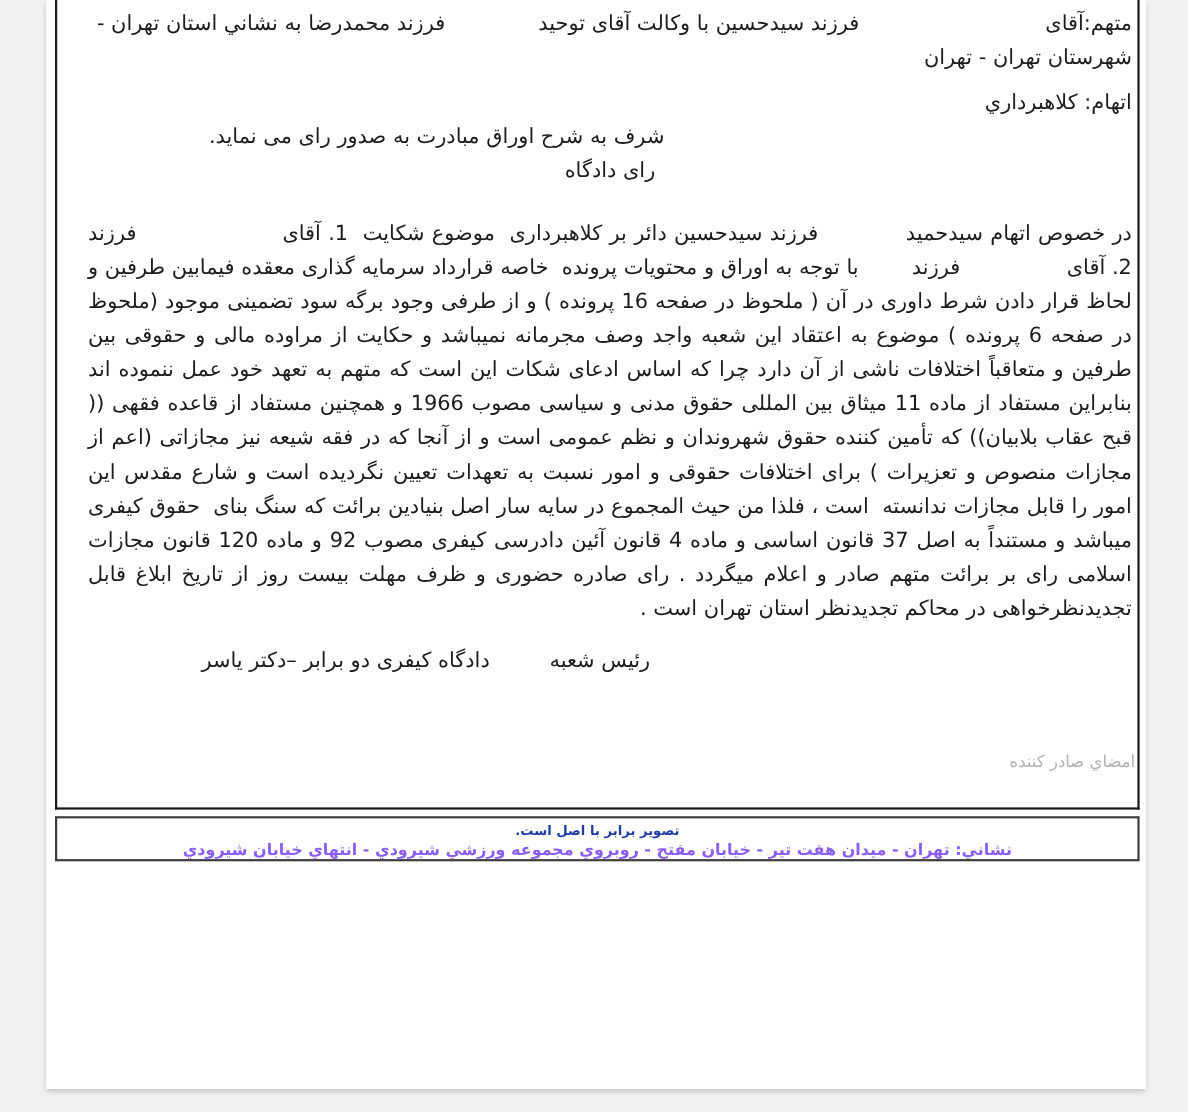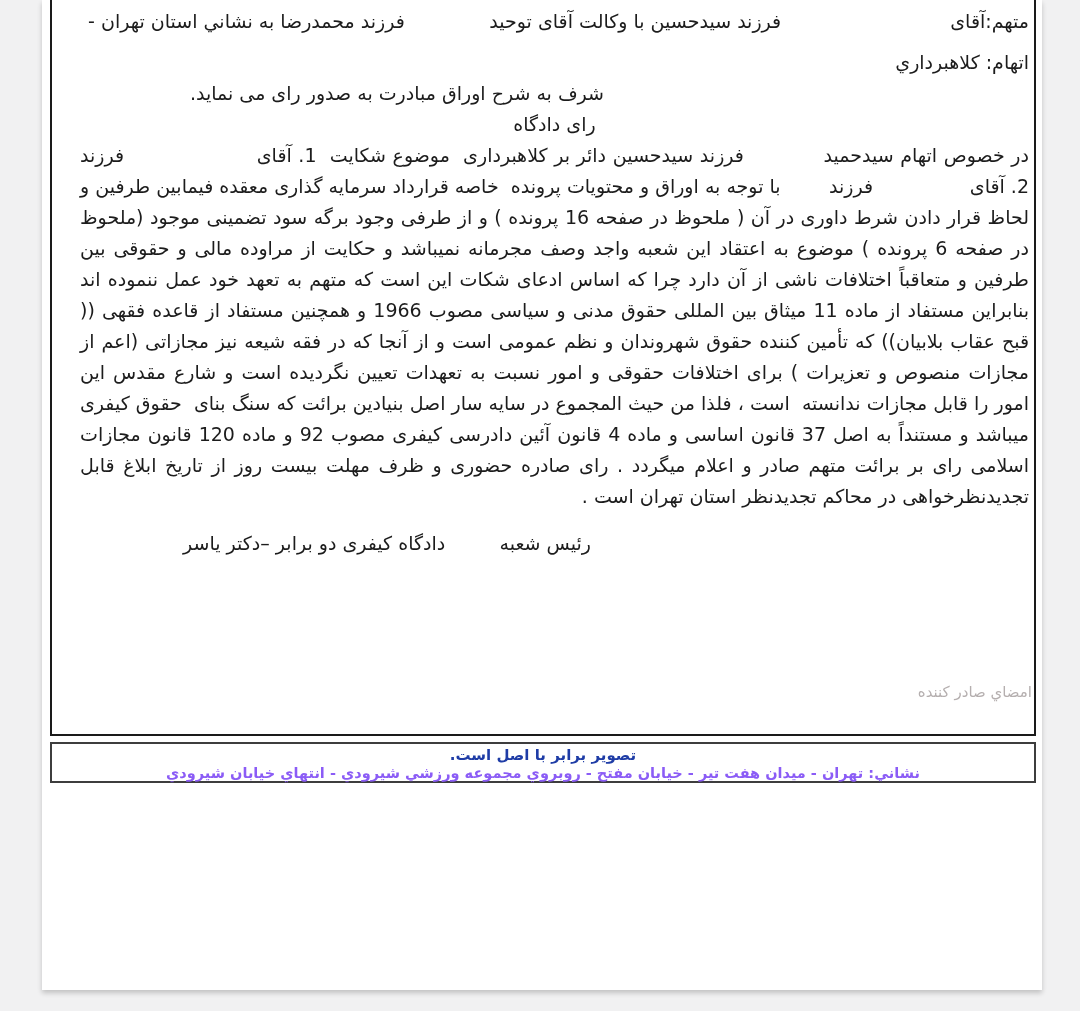--- a/index.html
+++ b/index.html
@@ -35,21 +35,21 @@
     color: #1c1c1c;
     font-size: 19px;
     line-height: 31px;
   }
   .line { white-space: pre; overflow: hidden; }
   .charge-line { margin-top: 10px; }
   .procedure-line1 { margin-top: 8px; }
   .procedure-line2 { padding-right: 425px; }
   .verdict-heading { margin-top: 0; text-align: center; }
   .verdict-body {
-    margin-top: 0;
+    margin-top: 26px;
     white-space: pre-wrap;
     text-align: justify;
   }
   .judge-line { margin-top: 16px; padding-right: 438px; }
   .issuer-label {
     position: absolute;
     top: 682px;
     right: 2px;
     color: #b5afaf;
     font-size: 15px;
@@ -66,38 +66,39 @@
     box-sizing: border-box;
     border: 2px solid #3d3d3d;
     background: #ffffff;
     direction: rtl;
     text-align: center;
   }
   .certification {
     margin-top: 2px;
     color: #1e3ca6;
     font-weight: bold;
-    font-size: 15px;
+    font-size: 12px;
     line-height: 18px;
   }
   .address {
     color: #8b5cf6;
     font-weight: bold;
     font-size: 14.5px;
     line-height: 18px;
   }
 </style>
 </head>
 <body>
 
 <div class="page">
 
   <div class="main-box">
 
     <div class="line">متهم:آقای                            فرزند سیدحسین با وکالت آقای توحید              فرزند محمدرضا به نشاني استان تهران -</div>
+    <div class="line">شهرستان تهران - تهران</div>
 
     <div class="line charge-line">اتهام: کلاهبرداري</div>
 
     <div class="line procedure-line2">شرف به شرح اوراق مبادرت به صدور رای می نماید.</div>
 
     <div class="verdict-heading">رای دادگاه</div>
 
     <div class="verdict-body">در خصوص اتهام سیدحمید            فرزند سیدحسین دائر بر کلاهبرداری  موضوع شکایت  1. آقای                    فرزند                2. آقای                فرزند        با توجه به اوراق و محتویات پرونده  خاصه قرارداد سرمایه گذاری معقده فیمابین طرفین و لحاظ قرار دادن شرط داوری در آن ( ملحوظ در صفحه 16 پرونده ) و از طرفی وجود برگه سود تضمینی موجود (ملحوظ در صفحه 6 پرونده ) موضوع به اعتقاد این شعبه واجد وصف مجرمانه نمیباشد و حکایت از مراوده مالی و حقوقی بین طرفین و متعاقباً اختلافات ناشی از آن دارد چرا که اساس ادعای شکات این است که متهم به تعهد خود عمل ننموده اند بنابراین مستفاد از ماده 11 میثاق بین المللی حقوق مدنی و سیاسی مصوب 1966 و همچنین مستفاد از قاعده فقهی (( قبح عقاب بلابیان)) که تأمین کننده حقوق شهروندان و نظم عمومی است و از آنجا که در فقه شیعه نیز مجازاتی (اعم از مجازات منصوص و تعزیرات ) برای اختلافات حقوقی و امور نسبت به تعهدات تعیین نگردیده است و شارع مقدس این امور را قابل مجازات ندانسته  است ، فلذا من حیث المجموع در سایه سار اصل بنیادین برائت که سنگ بنای  حقوق کیفری میباشد و مستنداً به اصل 37 قانون اساسی و ماده 4 قانون آئین دادرسی کیفری مصوب 92 و ماده 120 قانون مجازات اسلامی رای بر برائت متهم صادر و اعلام میگردد . رای صادره حضوری و ظرف مهلت بیست روز از تاریخ ابلاغ قابل تجدیدنظرخواهی در محاکم تجدیدنظر استان تهران است .</div>
 
     <div class="line judge-line">رئیس شعبه         دادگاه کیفری دو برابر –دکتر یاسر</div>

